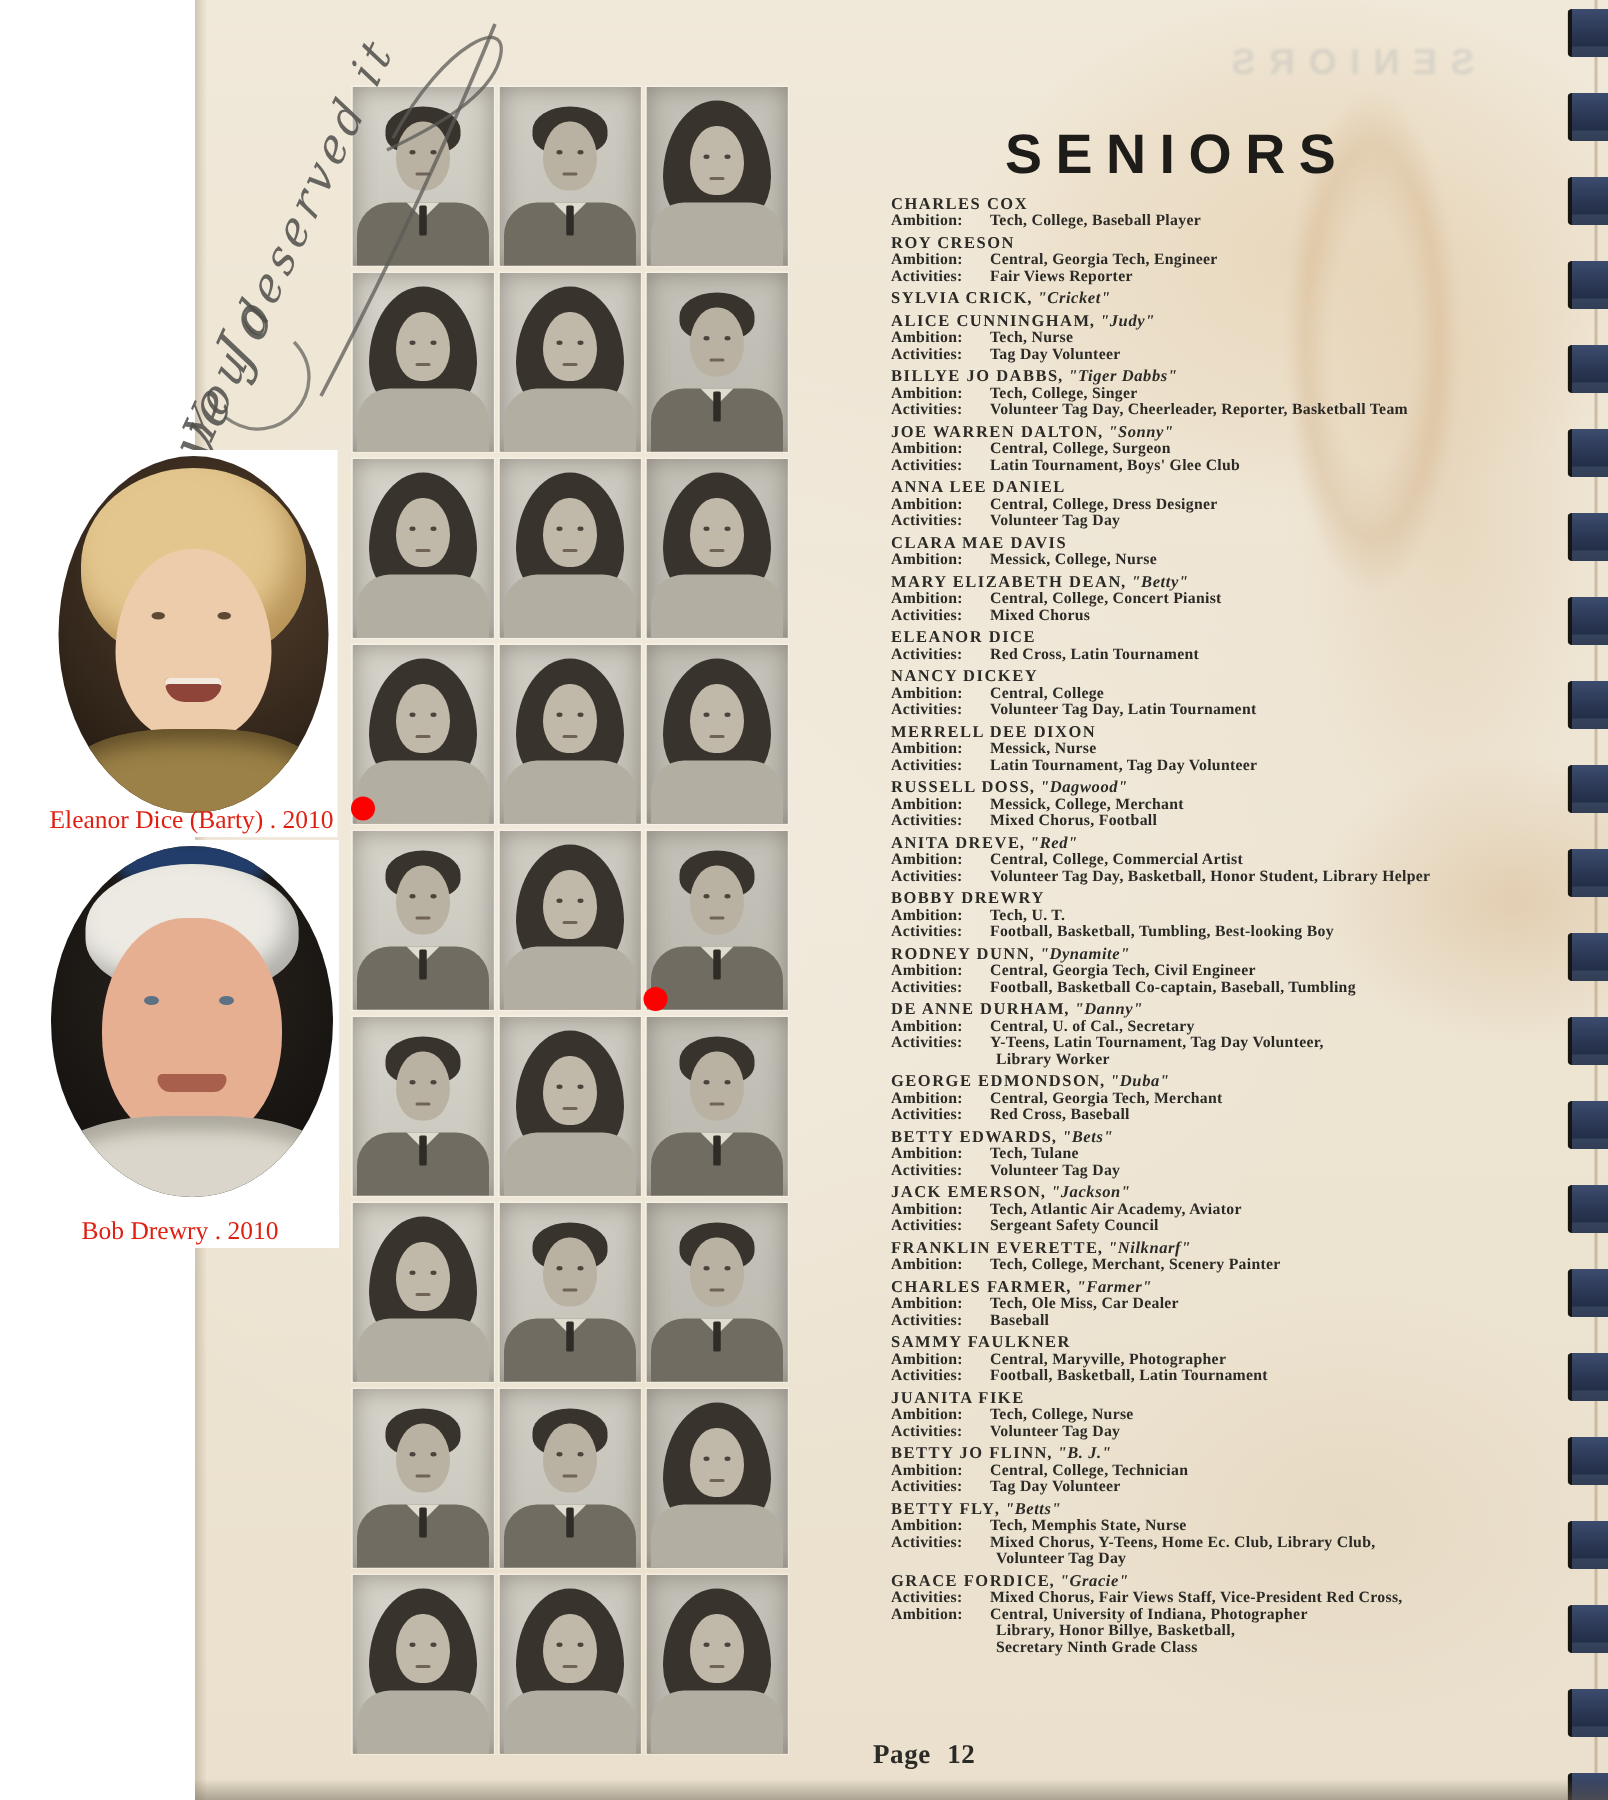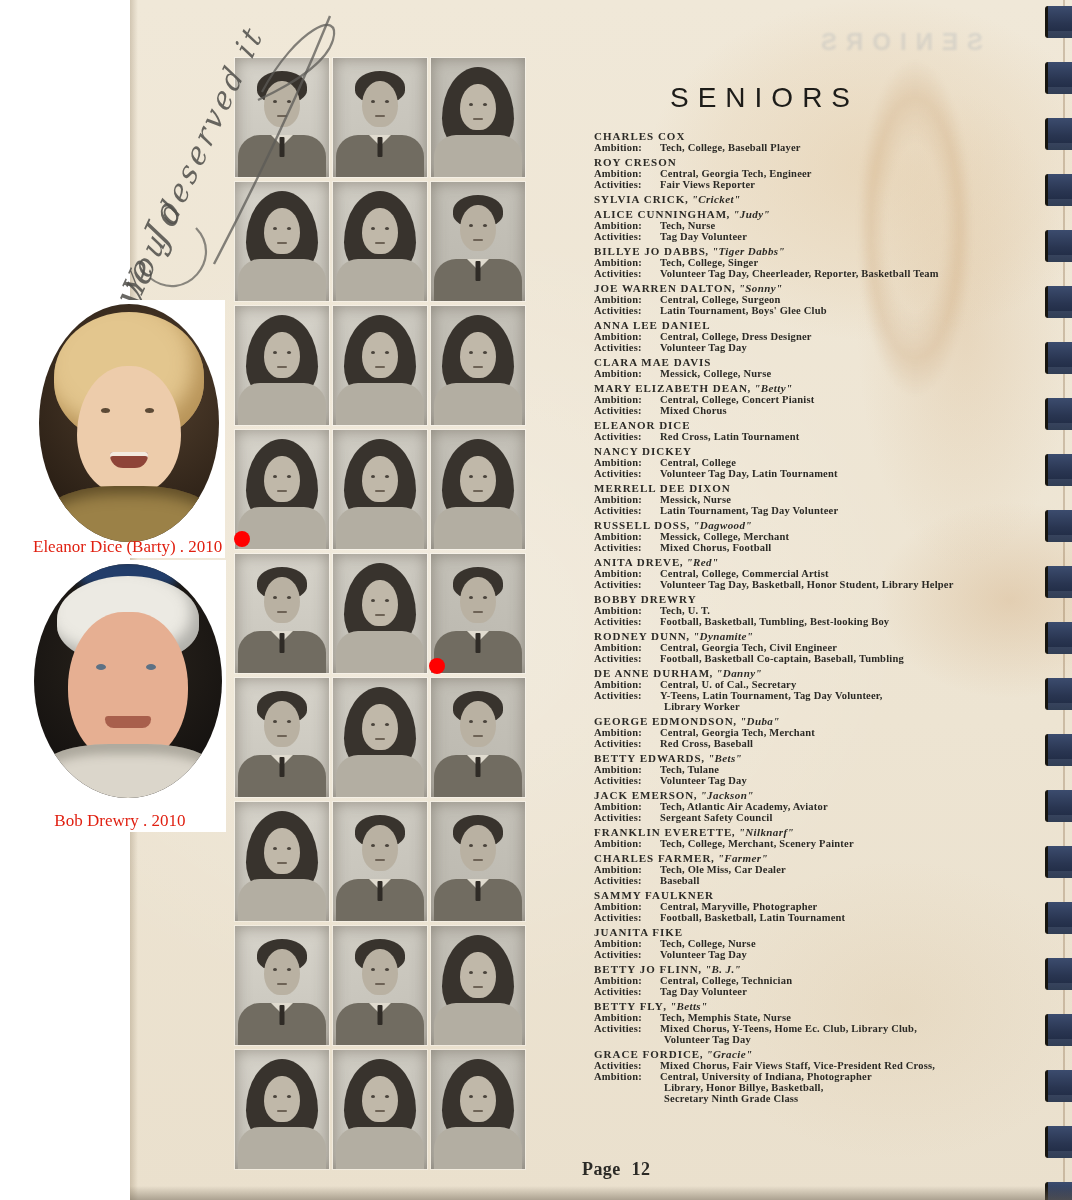--- a/index.html
+++ b/index.html
@@ -42,22 +42,22 @@
   
   .tooth{
     position:absolute;right:0;width:24px;height:32px;
     background:linear-gradient(180deg,#3c4c6e 0%,#293551 55%,#1d2840 100%);
     border-left:3px solid #17150f;border-radius:3px 0 0 3px;
     box-shadow:inset 0 -7px 0 rgba(180,195,220,.14);
   }
   
   .title{
     position:absolute;left:670px;top:82px;
-    font-family:"Liberation Sans", sans-serif;font-weight:normal;
-    font-size:28px;letter-spacing:9px;color:#1d1c19;
+    font-family:"Liberation Sans", sans-serif;font-weight:bold;
+    font-size:37px;letter-spacing:9px;color:#1d1c19;
   }
   .ghost-title{
     position:absolute;left:812px;top:28px;
     font-family:"Liberation Sans", sans-serif;font-weight:bold;
     font-size:24px;letter-spacing:9px;color:rgba(95,120,155,.15);
     transform:scaleX(-1);filter:blur(1px);
   }
   .list{
     position:absolute;left:566px;top:131px;width:486px;
     font-size:10.5px;line-height:11px;color:#2b2a26;font-weight:bold;

